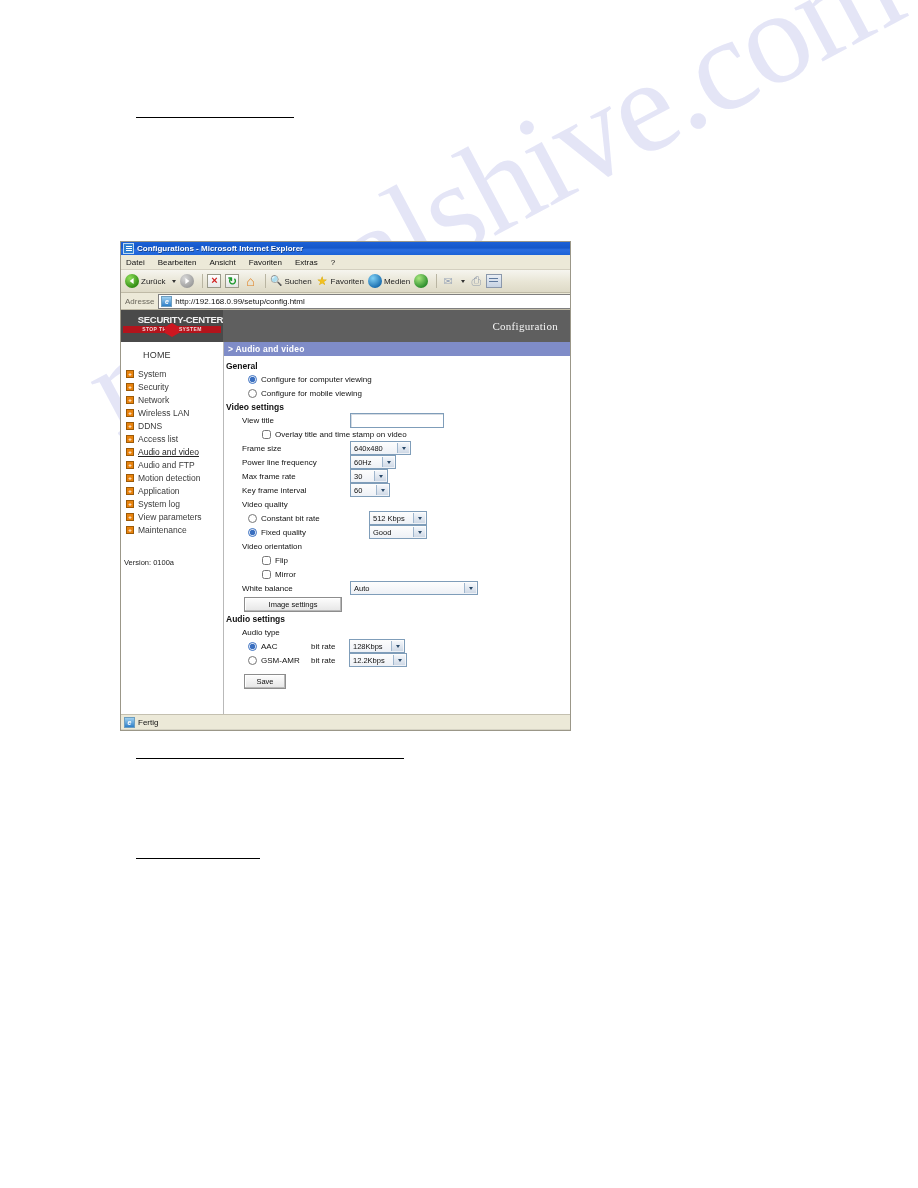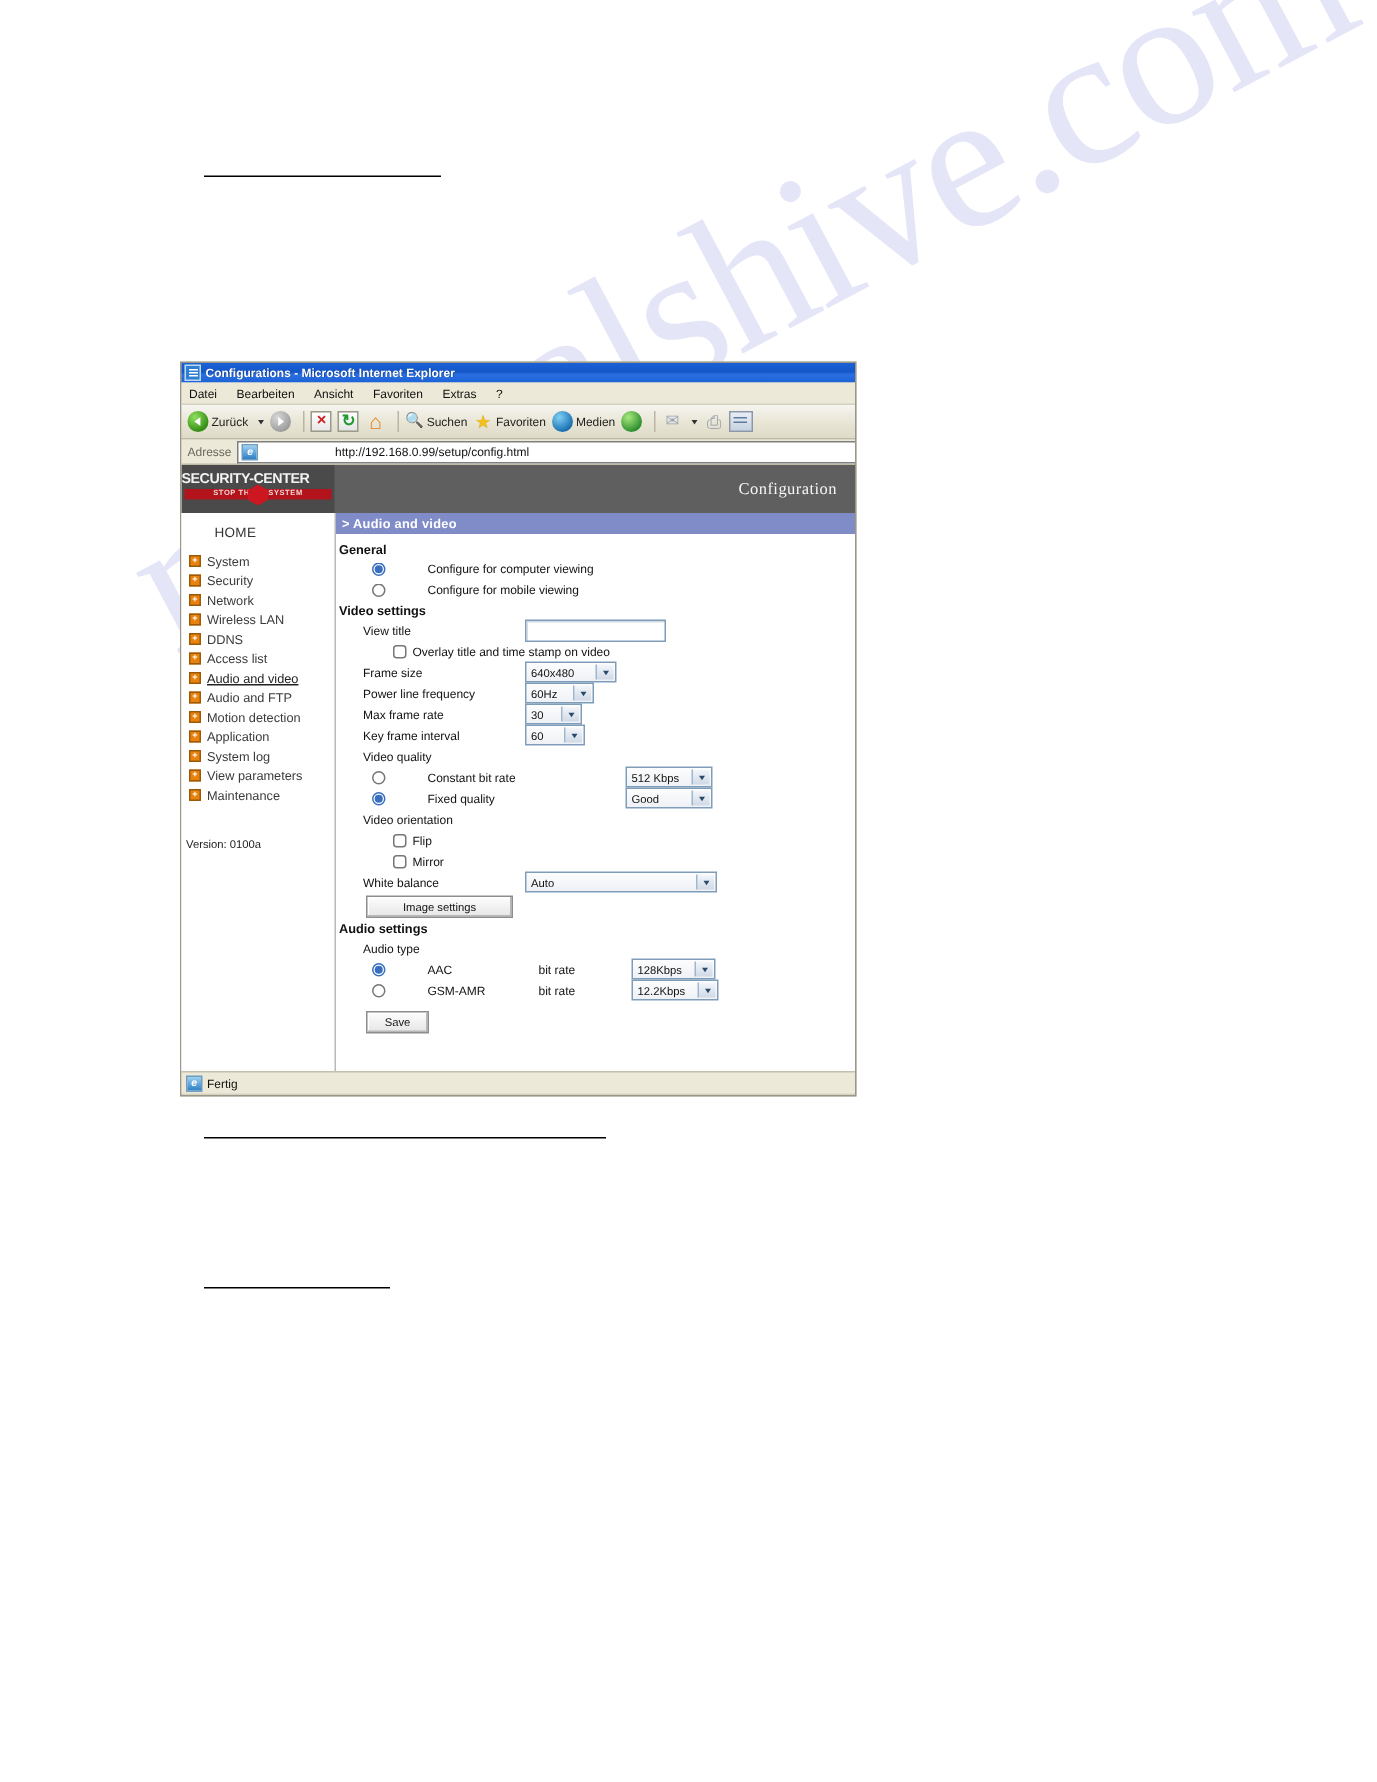--- a/index.html
+++ b/index.html
@@ -220,21 +220,20 @@
     margin-right: 4px; white-space: nowrap;
   }
   .addr-input {
     flex: 1; height: 13px;
     background: #fff;
     border: 1px solid #7f7f7f;
     border-right: none;
     display: flex; align-items: center;
     padding-left: 2px;
     margin-right: 0;
-    gap: 48px;
   }
   .addr-ie-icon {
     width: 9px; height: 9px; flex: 0 0 auto;
     background: linear-gradient(to bottom,#9fd0f0,#2f7fc8);
     border: .5px solid #6d9ec0;
     margin-right: 3px;
     position: relative;
   }
   .addr-ie-icon:after {
     content: "e"; position: absolute; inset: 0;
@@ -261,21 +260,21 @@
   }
   .cam-logo {
     width: 102px; height: 32px;
     background: #4a4a4a;
     position: relative;
     flex: 0 0 auto;
     overflow: hidden;
   }
   .cam-logo .logo-top {
     position: absolute; left: 0; top: 4px; width: 102px;
-    text-align: left;
+    text-align: right;
     font-size: 9.5px; font-weight: bold;
     color: #f2f2f2;
     letter-spacing: -.3px;
     white-space: nowrap;
   }
   .cam-logo .logo-bar {
     position: absolute; left: 2px; top: 16px;
     width: 98px; height: 7px;
     background: #b3141c;
   }
@@ -364,21 +363,21 @@
     font-size: 8.5px; font-weight: bold;
     color: #111;
     margin: 2px 0 1px 0;
   }
   .row {
     display: flex; align-items: center;
     height: 14px;
     font-size: 8px; color: #111;
   }
   .row.indent1 { padding-left: 16px; }
-  .row.indent2 { padding-left: 22px; gap: 24px; }
+  .row.indent2 { padding-left: 22px; }
   .row.indent3 { padding-left: 36px; }
   .lab { white-space: nowrap; }
   .lab.w-fixed { width: 108px; flex: 0 0 auto; }
 
   input[type=radio].rdo, input[type=checkbox].cbx {
     width: 9px; height: 9px; margin: 0 4px 0 0;
     flex: 0 0 auto;
     accent-color: #3a6fc0;
   }
   .txtbox {

